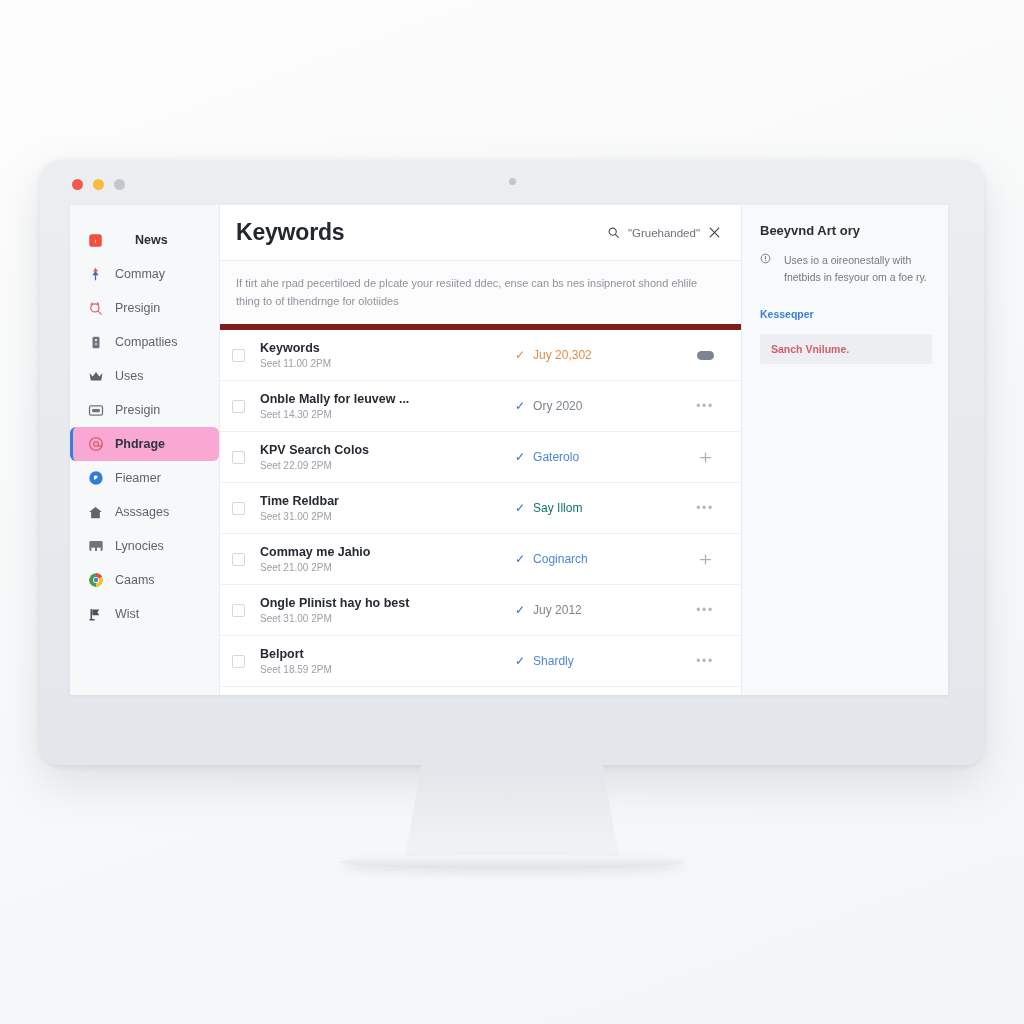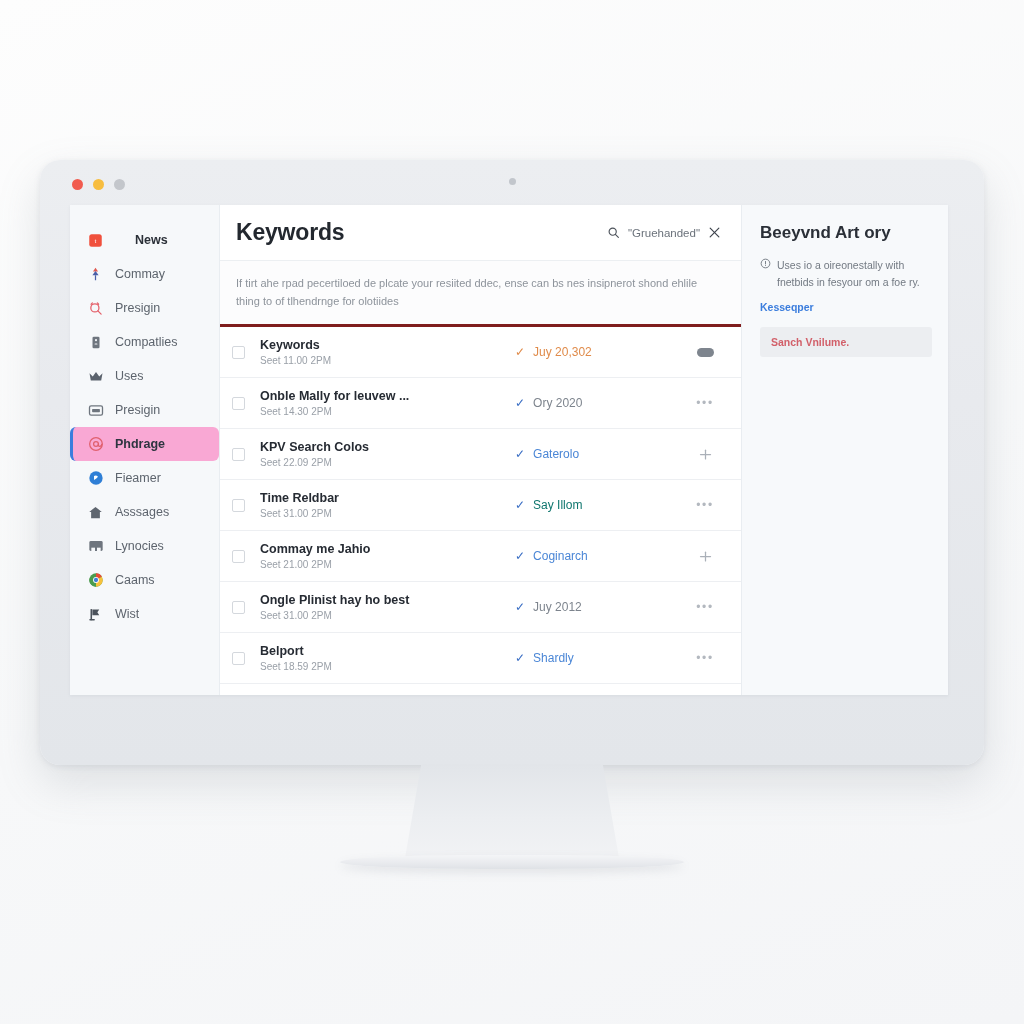--- a/index.html
+++ b/index.html
@@ -166,21 +166,21 @@
   }
   .search-term {
     font-size: 11.5px;
     color: #6b727b;
     white-space: nowrap;
   }
   .icon-btn { cursor: pointer; display: flex; align-items: center; }
 
   .desc-block {
     padding: 13px 22px 14px 16px;
-    border-bottom: 3px solid #7f1d1d;
+    border-bottom: 6px solid #7f1d1d;
     background: #fcfcfd;
   }
   .desc-text {
     font-size: 11px;
     line-height: 1.65;
     color: #8d939b;
   }
 
   .rows {
     flex: 1 1 auto;
@@ -246,32 +246,32 @@
 
   
   .right {
     width: 206px;
     flex: 0 0 206px;
     background: #f7f9fb;
     padding: 18px 16px 0 18px;
     box-sizing: border-box;
   }
   .right-title {
-    font-size: 17px;
+    font-size: 13px;
     font-weight: 700;
     color: #2a2f37;
     margin-bottom: 14px;
   }
   .right-note {
     font-size: 10.5px;
     line-height: 1.62;
     color: #737a83;
     display: flex;
-    gap: 6px;
-    margin-bottom: 6px;
+    gap: 13px;
+    margin-bottom: 18px;
   }
   .right-link {
     font-size: 10.5px;
     font-weight: 700;
     color: #3b7ddd;
     cursor: pointer;
     margin-bottom: 14px;
     display: inline-block;
   }
   .right-box {

